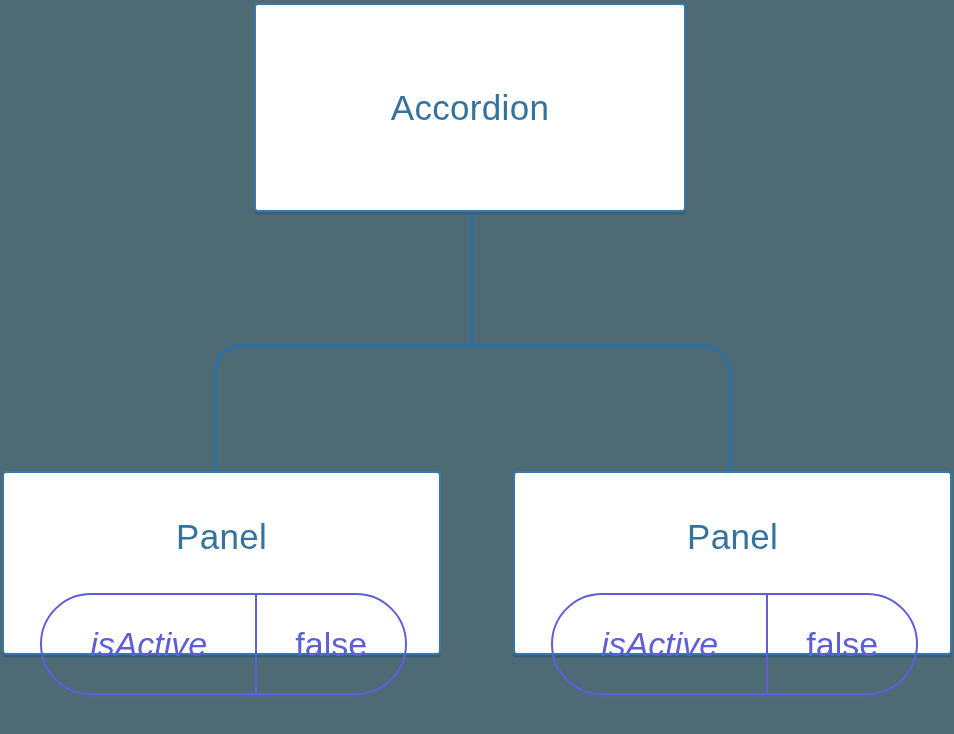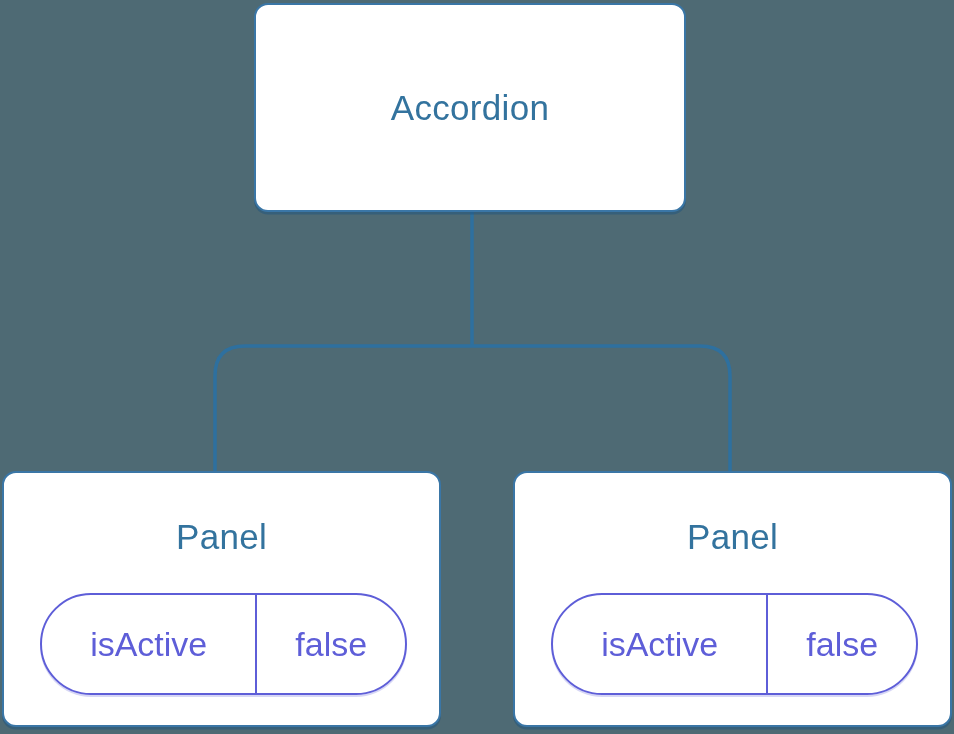--- a/index.html
+++ b/index.html
@@ -15,53 +15,54 @@
   .connector {
     fill: none;
     stroke: var(--connector, #2e709f);
     stroke-width: 3.5;
   }
   .node {
     position: absolute;
     box-sizing: border-box;
     background: var(--box-background, #ffffff);
     border: 2.5px solid var(--box-border, #3a76a6);
-    border-radius: 14px;
+    border-radius: 4px;
     box-shadow: 0 2.5px 0 rgba(35, 85, 125, 0.55);
   }
   .root-node {
     left: 254px; top: 3px;
     width: 432px; height: 209px;
     display: flex; align-items: center; justify-content: center;
   }
   .node-label, .node-title {
     color: var(--node-text, #33739e);
     font-size: 35px;
     letter-spacing: 0.3px;
   }
-  .panel-node { top: 471px; width: 439px; height: 256px; }
+  .panel-node { top: 471px; width: 439px; height: 184px; }
   .panel-left  { left: 2px; }
   .panel-right { left: 513px; }
   .node-title { text-align: center; margin-top: 44px; }
   .prop-pill {
     position: absolute;
     left: 36px; top: 120px;
     width: 367px; height: 102px;
     box-sizing: border-box;
     border: 2px solid var(--prop-accent, #5e5ed8);
     border-radius: 60px;
     box-shadow: 0 2px 0 rgba(94, 94, 216, 0.25);
     display: flex;
     color: var(--prop-accent, #5e5ed8);
     font-size: 34px;
   }
   .prop-name {
     flex: 0 0 58.8%;
     display: flex; align-items: center; justify-content: center;
     border-right: 2px solid var(--prop-accent, #5e5ed8);
+    font-style: italic;
   }
   .prop-value {
     flex: 1;
     display: flex; align-items: center; justify-content: center; text-align: right;
   }
 </style>
 </head>
 <body>
 
 <div class="canvas">

